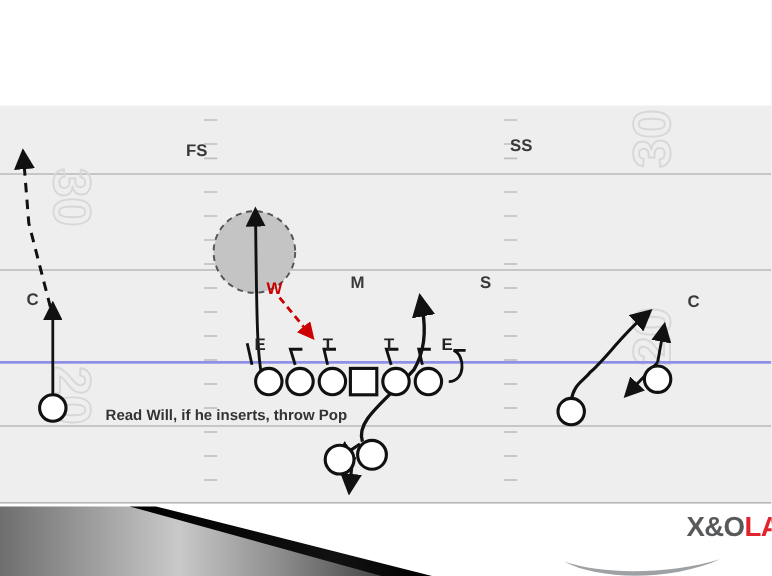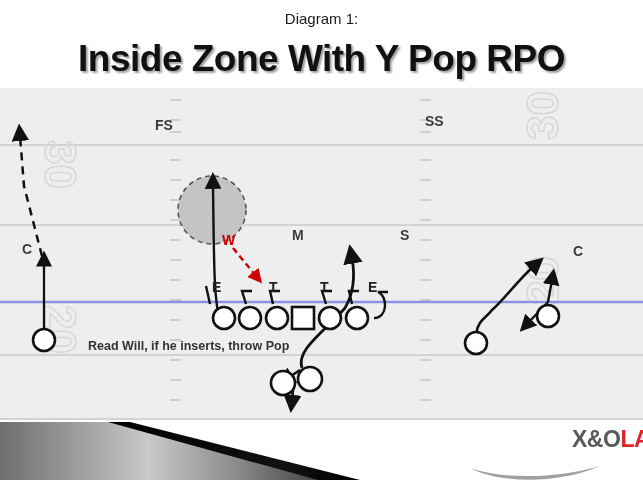--- a/index.html
+++ b/index.html
@@ -37,24 +37,20 @@
   .logo-main{font-size:23px;font-weight:bold;line-height:23px;white-space:nowrap;letter-spacing:-0.5px;}
   .logo-xo{color:#58595b;}
   .logo-labs{color:#e1232b;}
   .logo-tag{font-size:8.5px;color:#58595b;white-space:nowrap;margin-top:1px;letter-spacing:-0.1px;}
 </style>
 </head>
 <body>
 
 <div id="root">
 
-  <div class="header">
-    <div class="diagram-label">Diagram 1:</div>
-    <div class="main-title">Inside Zone With Y Pop RPO</div>
-  </div>
 
   <div class="field">
     <svg class="field-svg" width="643" height="332" viewBox="0 0 643 332">
       <defs>
         <marker id="ah" markerWidth="7" markerHeight="7" refX="2" refY="3.5" orient="auto" markerUnits="strokeWidth">
           <path d="M0,0 L7,3.5 L0,7 z" fill="#111111"></path>
         </marker>
         <marker id="ahr" markerWidth="6" markerHeight="6" refX="2" refY="3" orient="auto" markerUnits="strokeWidth">
           <path d="M0,0 L6,3 L0,6 z" fill="#cc0000"></path>
         </marker>

